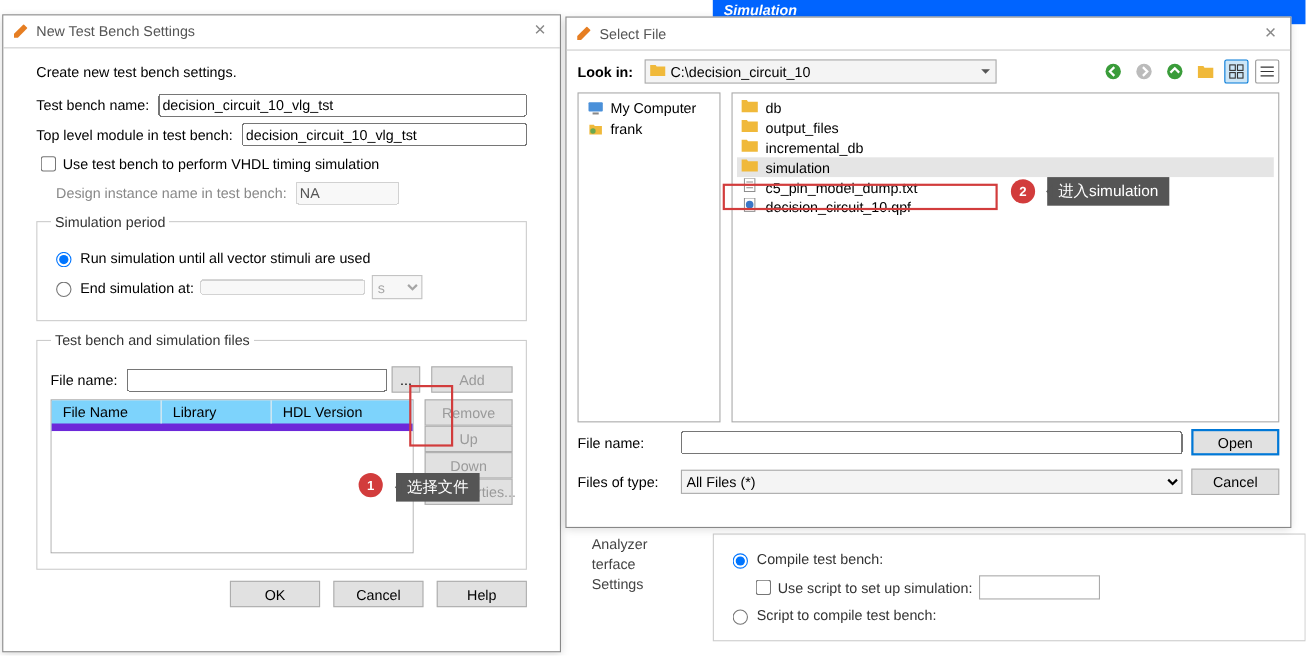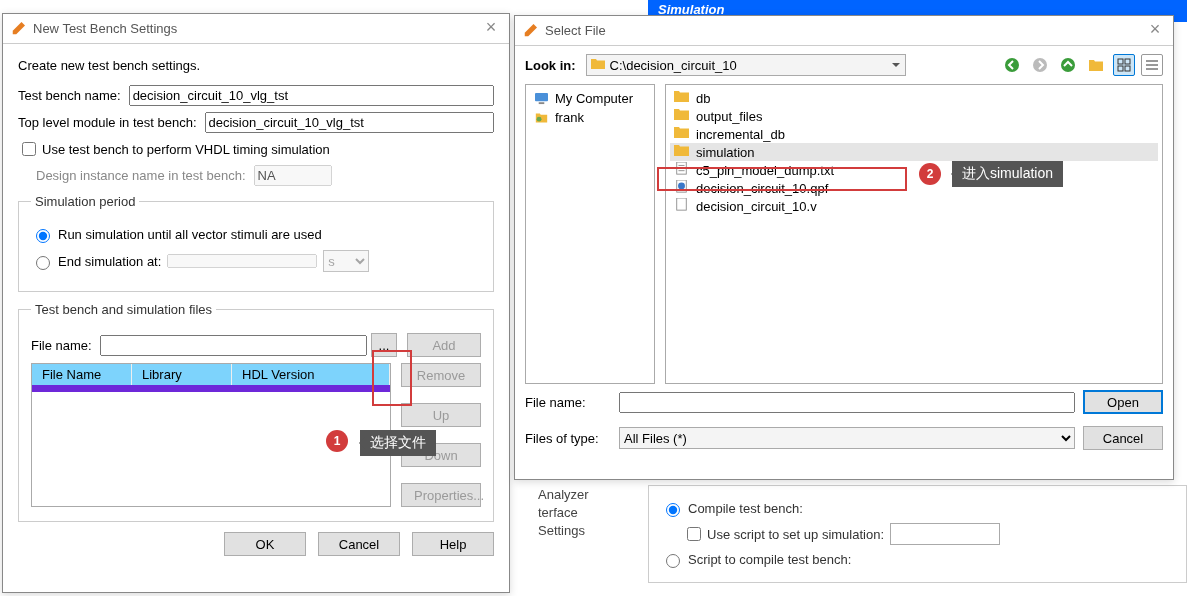--- a/index.html
+++ b/index.html
@@ -1,21 +1,21 @@
 <!DOCTYPE html>
 <html><head>
 <meta charset="utf-8">
 <style>
   * { box-sizing: border-box; font-family: "Segoe UI", Tahoma, sans-serif; font-size: 13px; }
   body { margin:0; padding:0; background:#fff; width:1187px; height:596px; position:relative; overflow:hidden;}
   .dialog { position:absolute; background:#fff; border:1px solid #888; box-shadow:0 2px 8px rgba(0,0,0,.15);}
   .titlebar { height:30px; display:flex; align-items:center; padding:0 8px; border-bottom:1px solid #ccc; position:relative; color:#555;}
   .titlebar .pencil { width:14px;height:14px;margin-right:8px;display:inline-block;color:#e67e22;}
   .titlebar .close { position:absolute; right:6px; top:2px; font-size:18px; color:#888; cursor:pointer;width:24px;height:24px;text-align:center;line-height:22px;}
-  .body { padding:10px 15px; }
+  .body { padding:10px 30px; }
   .row { display:flex; align-items:center; margin:6px 0;}
   .row label {margin-right:8px;}
   input[type=text].field { border:1px solid #aaa; height:22px; padding:1px 5px; background:#fff;}
   input[type=text].field:disabled{background:#f4f4f4;color:#888;}
   .chk { display:flex; align-items:center; }
   .chk input{margin-right:6px;width:14px;height:14px;}
   fieldset.group{border:1px solid #ccc;margin:8px 0 10px;padding:10px 12px 12px;}
   fieldset.group legend{padding:0 4px;color:#333;}
   .radio{display:flex;align-items:center;margin:7px 0;}
   .radio input{margin-right:8px;width:14px;height:14px;}
@@ -103,21 +103,21 @@
     <div class="row">
       <label>Top level module in test bench:</label>
       <input class="field" style="flex: 1 1 0%;" value="decision_circuit_10_vlg_tst">
     </div>
     <div class="chk row">
       <input type="checkbox" style="">
       <span>Use test bench to perform VHDL timing simulation</span>
     </div>
     <div class="row" style="margin-left:18px;color:#888;">
       <label>Design instance name in test bench:</label>
-      <input class="field" disabled="" style="width: 78px;" value="NA">
+      <input class="field" disabled="" style="width: 94px;" value="NA">
     </div>
 
     <fieldset class="group">
       <legend>Simulation period</legend>
       <div class="radio">
           <input type="radio" name="sp" checked="" style="">
           <span>Run simulation until all vector stimuli are used</span>
         </div>
       <div class="radio">
         <input type="radio" name="sp" style="">
@@ -137,21 +137,21 @@
       </div>
       <div style="display:flex;gap:10px;margin-top:6px;">
         <div class="table" style="flex:1;">
           <div class="hdr">
             <div class="col" style="width:100px;">File Name</div>
             <div class="col" style="width:100px;">Library</div>
             <div class="col" style="flex:1;">HDL Version</div>
           </div>
           <div class="body-area"></div>
         </div>
-        <div style="width:80px;display:flex;flex-direction:column;gap:16px;">
+        <div style="width:80px;display:flex;flex-direction:column;gap:0;">
           <button class="btn" disabled="">Remove</button>
           <button class="btn" disabled="">Up</button>
           <button class="btn" disabled="">Down</button>
           <button class="btn" disabled="">Properties...</button>
         </div>
       </div>
     </fieldset>
 
     <div style="display:flex;justify-content:flex-end;gap:12px;margin-top:6px;">
       <button class="btn" style="width:82px;text-align:center;">OK</button>
@@ -274,26 +274,20 @@
             </svg></span>
           <span>c5_pin_model_dump.txt</span>
         </div>
         <div class="item">
           <span><svg class="filefolder" viewBox="0 0 15 15">
               <rect x="2" y="0" width="11" height="14" fill="#fff" stroke="#888"></rect>
               <circle cx="7.5" cy="7" r="4" fill="#3a77c8"></circle>
             </svg></span>
           <span>decision_circuit_10.qpf</span>
         </div>
-        <div class="item">
-          <span><svg class="filefolder" viewBox="0 0 15 15">
-              <rect x="2" y="0" width="11" height="14" fill="#fff" stroke="#888"></rect>
-            </svg></span>
-          <span>decision_circuit_10.v</span>
-        </div>
       </div>
   </div>
 
   <div class="bottom-row">
     <label style="width:86px;">File name:</label>
     <input class="field" style="">
     <button class="btn primary" style="width:80px;">Open</button>
   </div>
   <div class="bottom-row">
     <label style="width:86px;">Files of type:</label>

